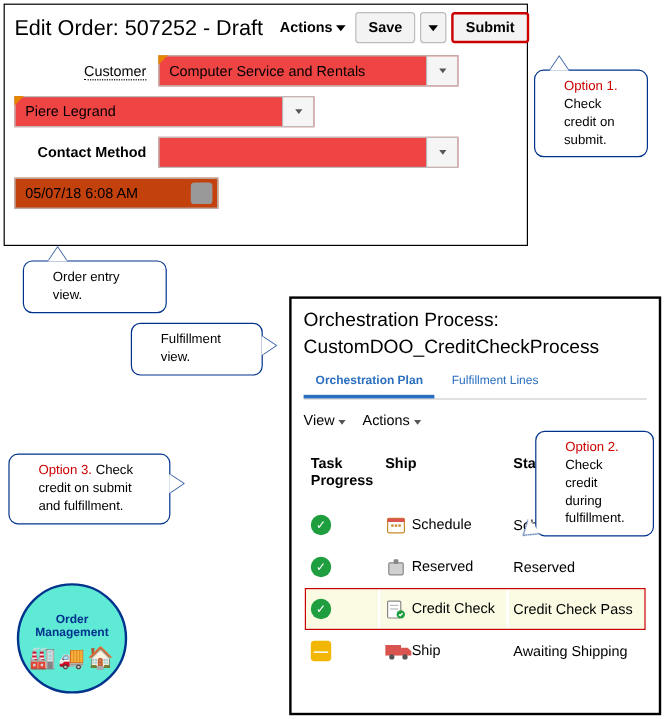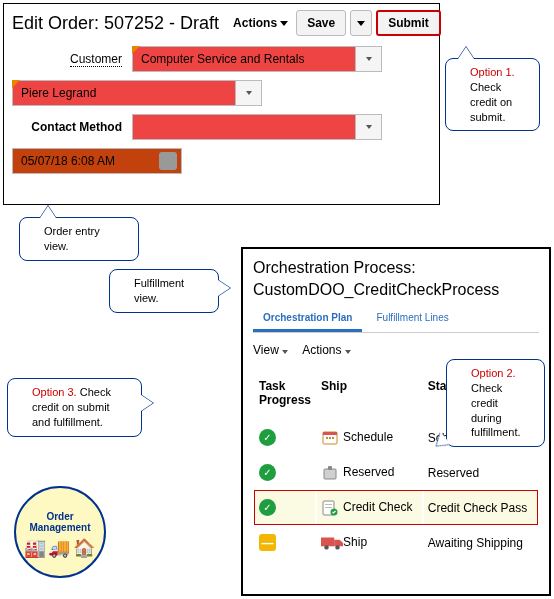--- a/index.html
+++ b/index.html
@@ -47,21 +47,21 @@
     .table { width: 100%; }
     .table th { text-align: left; font-size: 12px; font-weight: bold; padding: 6px 4px 12px 4px; vertical-align: top; }
     .table td { padding: 8px 4px; font-size: 12px; vertical-align: middle; }
     .row-highlight { outline: 1px solid #c00; background: #fbfbe3; }
     .status-icon { display: inline-flex; width: 17px; height: 17px; border-radius: 50%; align-items: center; justify-content: center; color: #fff; font-size: 10px; }
     .ok { background: #1e9e3e; }
     .pending { background: #f2b705; border-radius: 3px; width: 17px; height: 17px; display: inline-flex; align-items: center; justify-content: center; }
     .task-icon { display:inline-block; width:18px; height:16px; vertical-align: middle; margin-right: 4px; }
 
     
-    .om-seal { position: absolute; left: 14px; top: 486px; width: 92px; height: 92px; border: 2px solid #00338d; border-radius: 50%; background: #fef9c3; display: flex; flex-direction: column; align-items: center; justify-content: center; padding-top: 6px; }
+    .om-seal { position: absolute; left: 14px; top: 486px; width: 92px; height: 92px; border: 2px solid #00338d; border-radius: 50%; background: #5eead4; display: flex; flex-direction: column; align-items: center; justify-content: center; padding-top: 6px; }
     .om-seal .txt { font-size: 10px; font-weight: bold; color: #00338d; text-align: center; line-height: 1.1; margin-bottom: 4px; }
     .om-icons { font-size: 18px; display: flex; gap: 2px; flex-wrap: wrap; justify-content: center; }
 
     
     .co-opt1 { left: 445px; top: 58px; width: 95px; }
     .co-view1 { left: 19px; top: 217px; width: 120px; }
     .co-view2 { left: 109px; top: 269px; width: 110px; }
     .co-opt2 { left: 446px; top: 359px; width: 99px; z-index: 5; }
     .co-opt3 { left: 7px; top: 378px; width: 135px; }
   </style>

